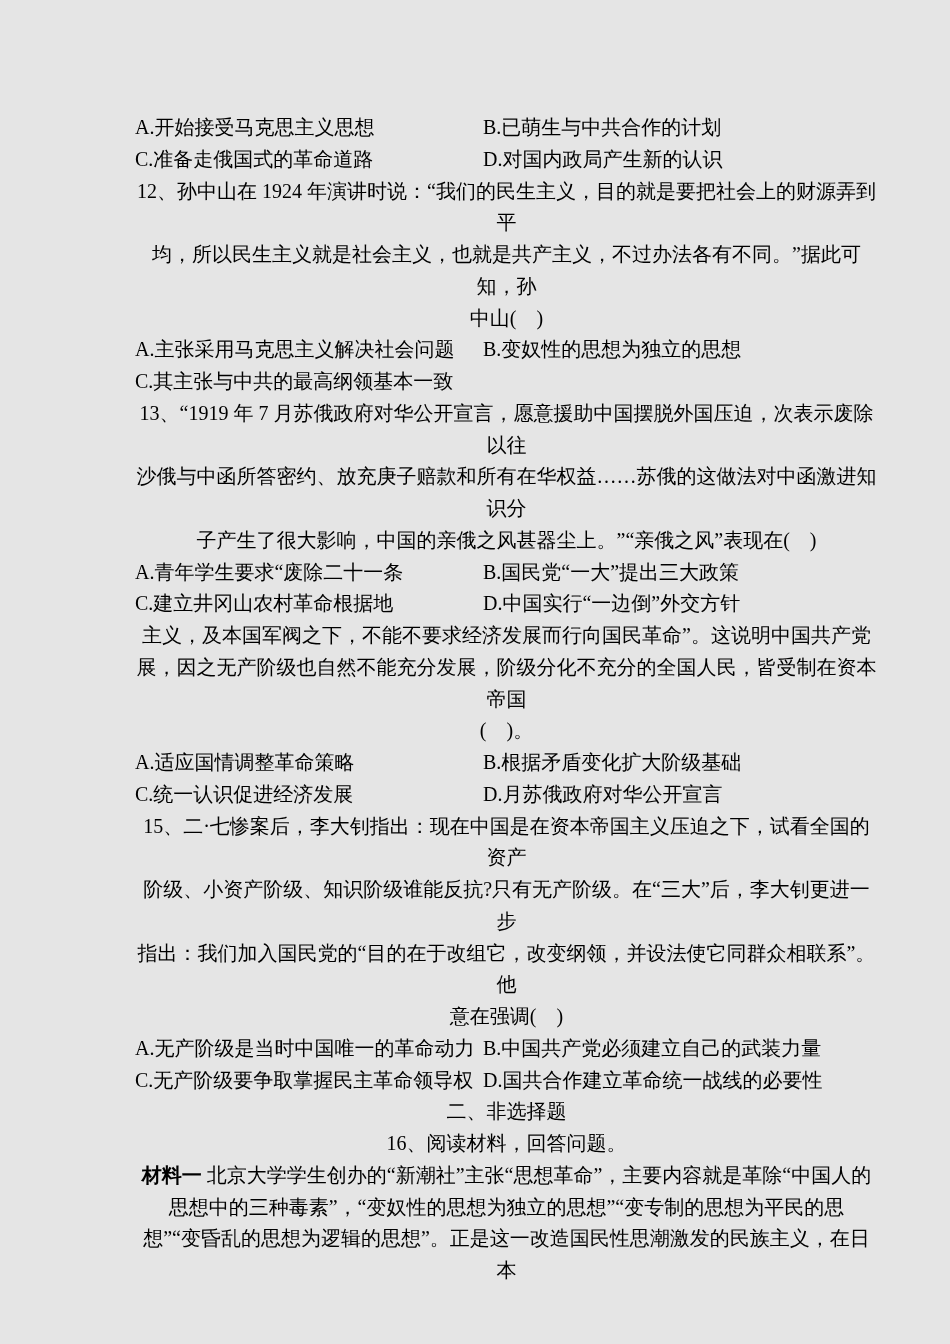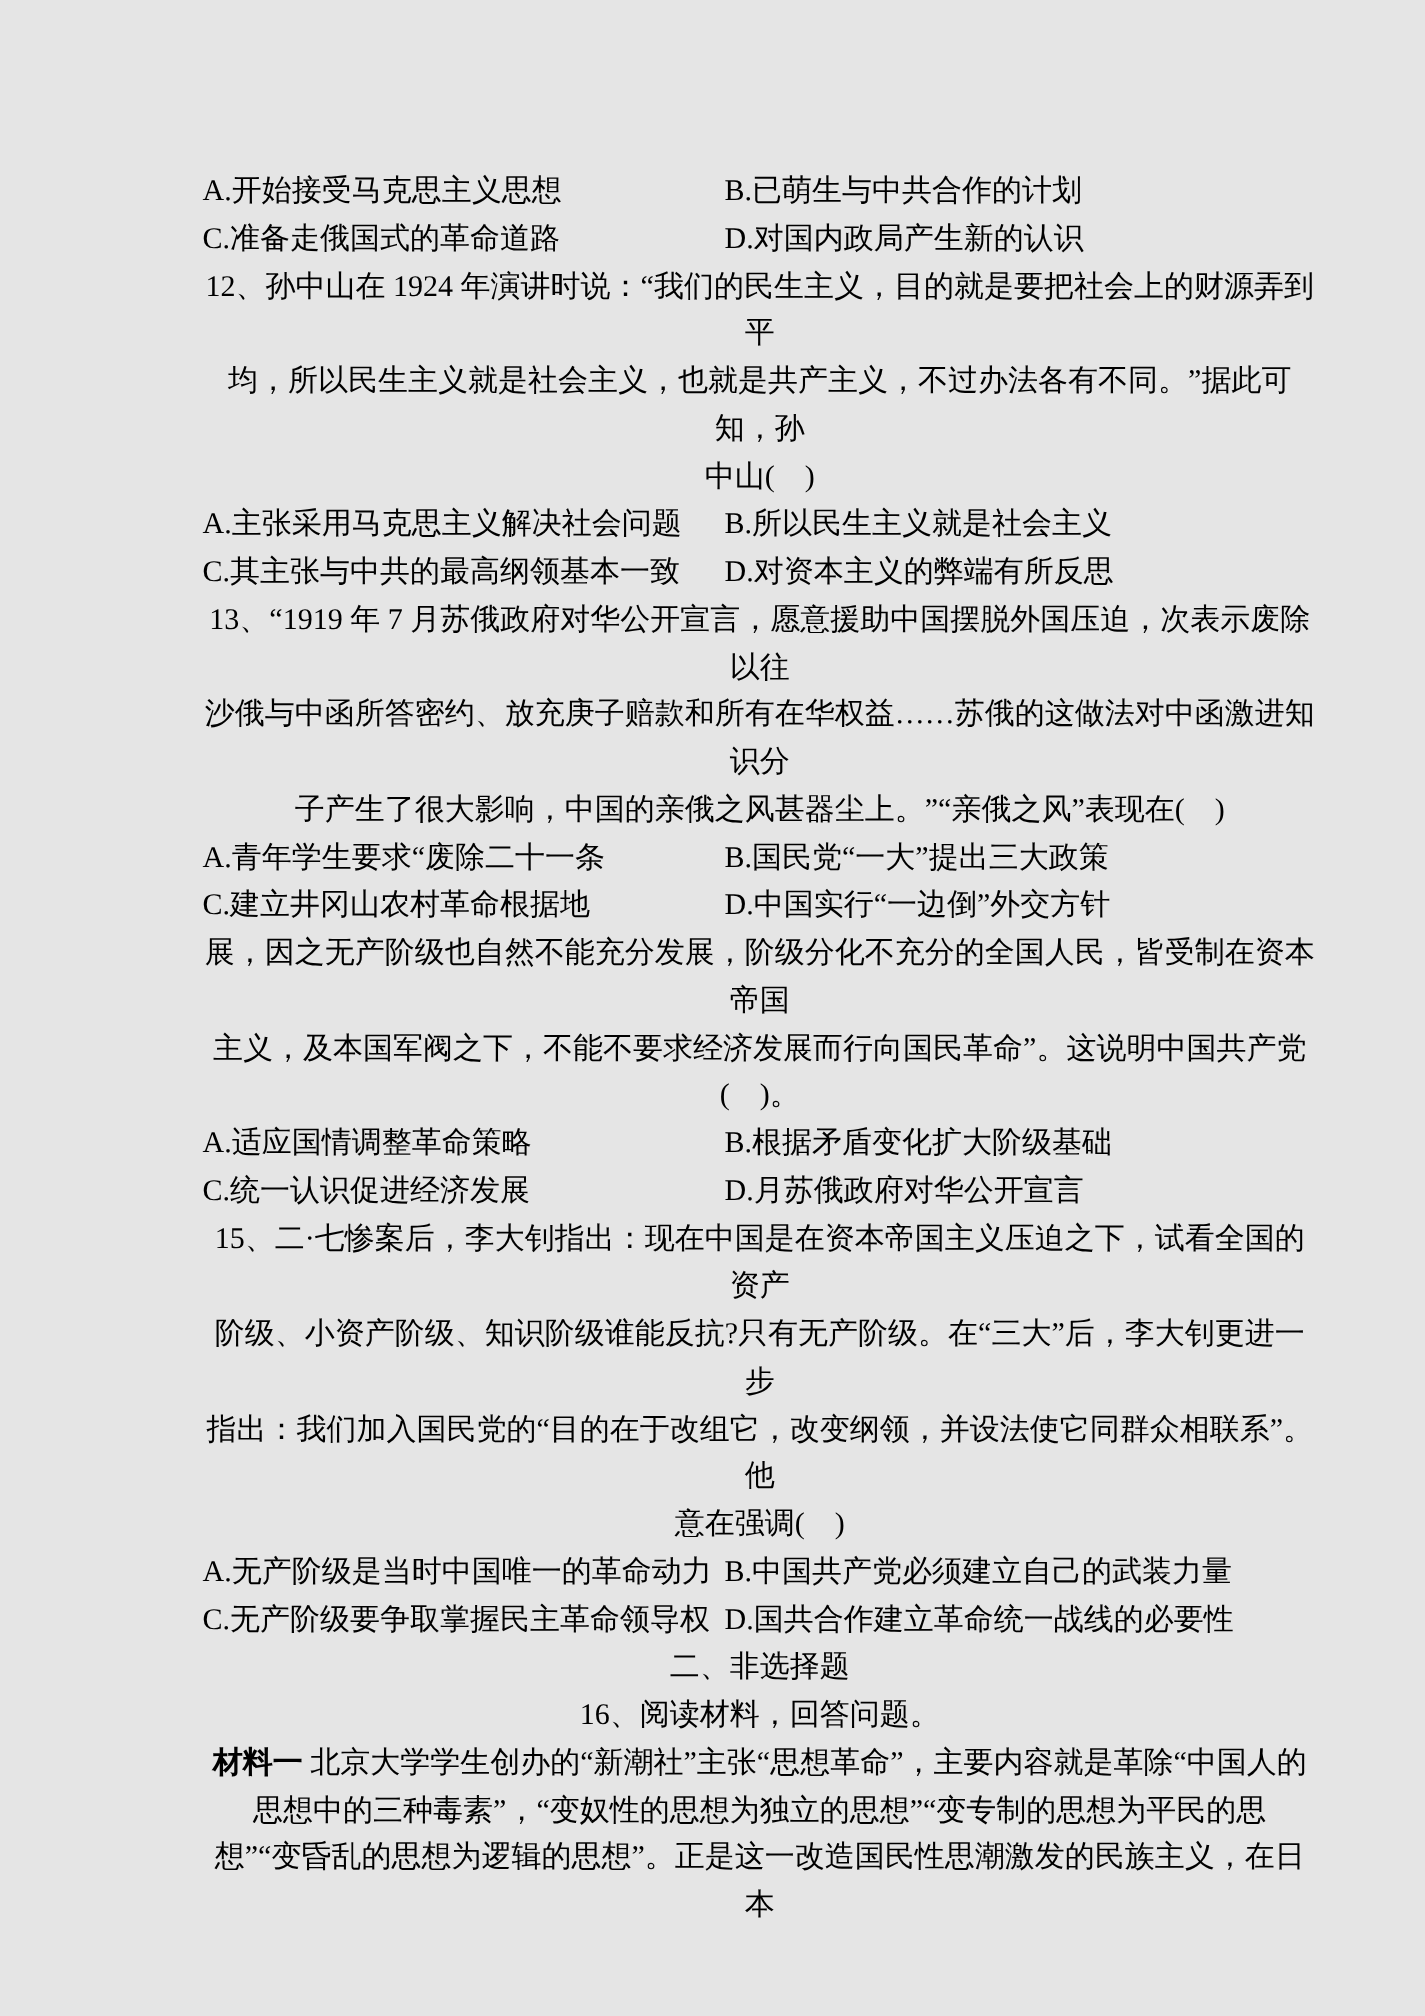--- a/index.html
+++ b/index.html
@@ -48,29 +48,29 @@
 </head>
 <body>
 
 <div class="page">
   <div class="doc-body">
       <div class="optrow"><div class="optcell-left">A.开始接受马克思主义思想</div><div class="optcell-right">B.已萌生与中共合作的计划</div></div>
       <div class="optrow"><div class="optcell-left">C.准备走俄国式的革命道路</div><div class="optcell-right">D.对国内政局产生新的认识</div></div>
       <div class="line"><span>12、孙中山在 1924 年演讲时说：“我们的民生主义，目的就是要把社会上的财源弄到平</span></div>
       <div class="line"><span>均，所以民生主义就是社会主义，也就是共产主义，不过办法各有不同。”据此可知，孙</span></div>
       <div class="line"><span>中山(    )</span></div>
-      <div class="optrow"><div class="optcell-left">A.主张采用马克思主义解决社会问题</div><div class="optcell-right">B.所以民生主义就是社会主义</div></div>
-      <div class="optrow"><div class="optcell-left">C.其主张与中共的最高纲领基本一致</div><div class="optcell-right">D.对资本主义的弊端有所反思</div></div>
+      <div class="optrow"><div class="optcell-left">A.主张采用马克思主义解决社会问题</div><div class="optcell-right">B.变奴性的思想为独立的思想</div></div>
+      <div class="optrow"><div class="optcell-left">C.其主张与中共的最高纲领基本一致</div></div>
       <div class="line"><span>13、“1919 年 7 月苏俄政府对华公开宣言，愿意援助中国摆脱外国压迫，次表示废除以往</span></div>
       <div class="line"><span>沙俄与中函所答密约、放充庚子赔款和所有在华权益……苏俄的这做法对中函激进知识分</span></div>
       <div class="line"><span>子产生了很大影响，中国的亲俄之风甚器尘上。”“亲俄之风”表现在(    )</span></div>
       <div class="optrow"><div class="optcell-left">A.青年学生要求“废除二十一条</div><div class="optcell-right">B.国民党“一大”提出三大政策</div></div>
       <div class="optrow"><div class="optcell-left">C.建立井冈山农村革命根据地</div><div class="optcell-right">D.中国实行“一边倒”外交方针</div></div>
+      <div class="line"><span>主义，及本国军阀之下，不能不要求经济发展而行向国民革命”。这说明中国共产党</span></div>
       <div class="line"><span>展，因之无产阶级也自然不能充分发展，阶级分化不充分的全国人民，皆受制在资本帝国</span></div>
-      <div class="line"><span>主义，及本国军阀之下，不能不要求经济发展而行向国民革命”。这说明中国共产党</span></div>
       <div class="line"><span>(    )。</span></div>
       <div class="optrow"><div class="optcell-left">A.适应国情调整革命策略</div><div class="optcell-right">B.根据矛盾变化扩大阶级基础</div></div>
       <div class="optrow"><div class="optcell-left">C.统一认识促进经济发展</div><div class="optcell-right">D.月苏俄政府对华公开宣言</div></div>
       <div class="line"><span>15、二·七惨案后，李大钊指出：现在中国是在资本帝国主义压迫之下，试看全国的资产</span></div>
       <div class="line"><span>阶级、小资产阶级、知识阶级谁能反抗?只有无产阶级。在“三大”后，李大钊更进一步</span></div>
       <div class="line"><span>指出：我们加入国民党的“目的在于改组它，改变纲领，并设法使它同群众相联系”。他</span></div>
       <div class="line"><span>意在强调(    )</span></div>
       <div class="optrow"><div class="optcell-left">A.无产阶级是当时中国唯一的革命动力</div><div class="optcell-right">B.中国共产党必须建立自己的武装力量</div></div>
       <div class="optrow"><div class="optcell-left">C.无产阶级要争取掌握民主革命领导权</div><div class="optcell-right">D.国共合作建立革命统一战线的必要性</div></div>
       <div class="line"><span>二、非选择题</span></div>

